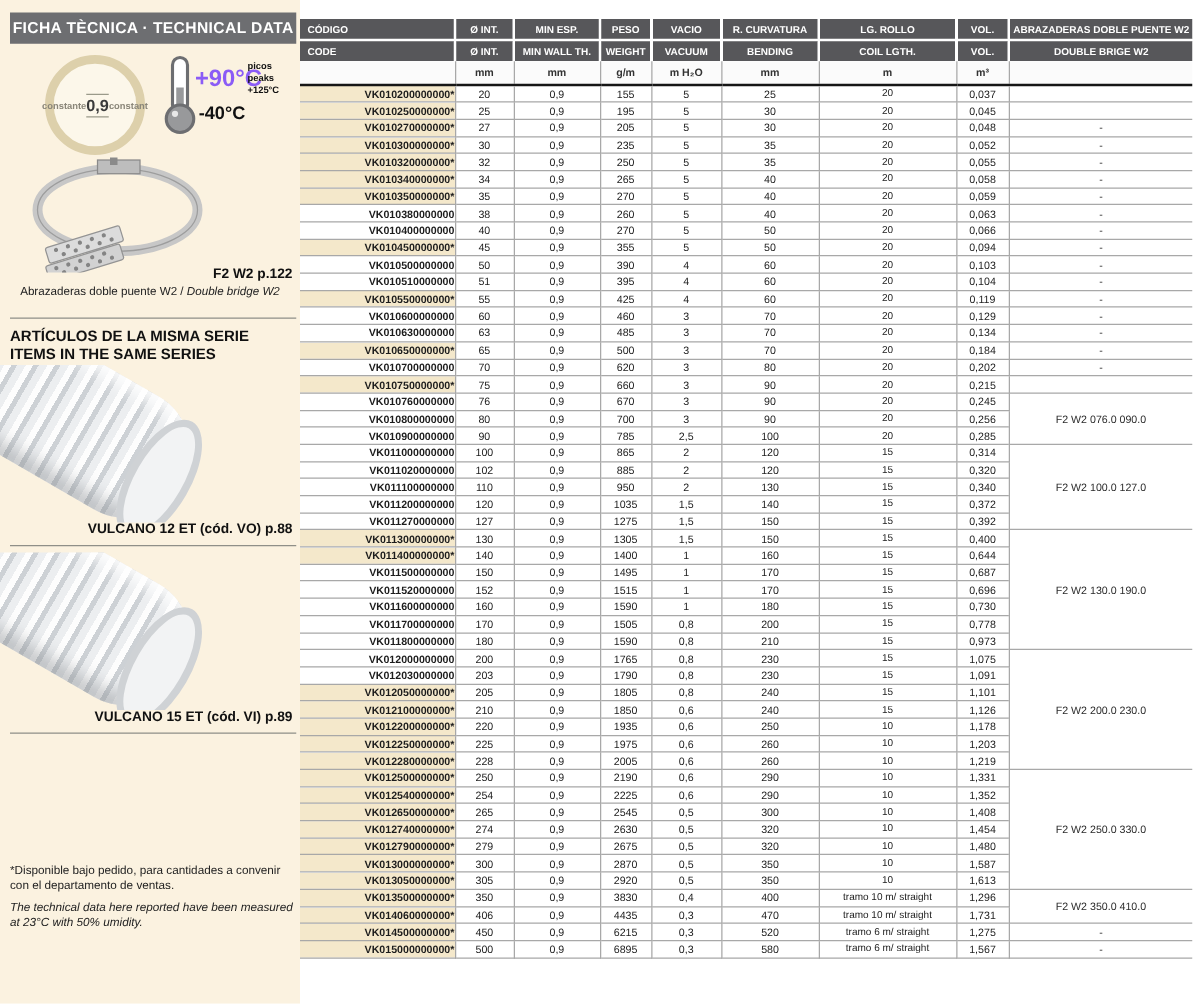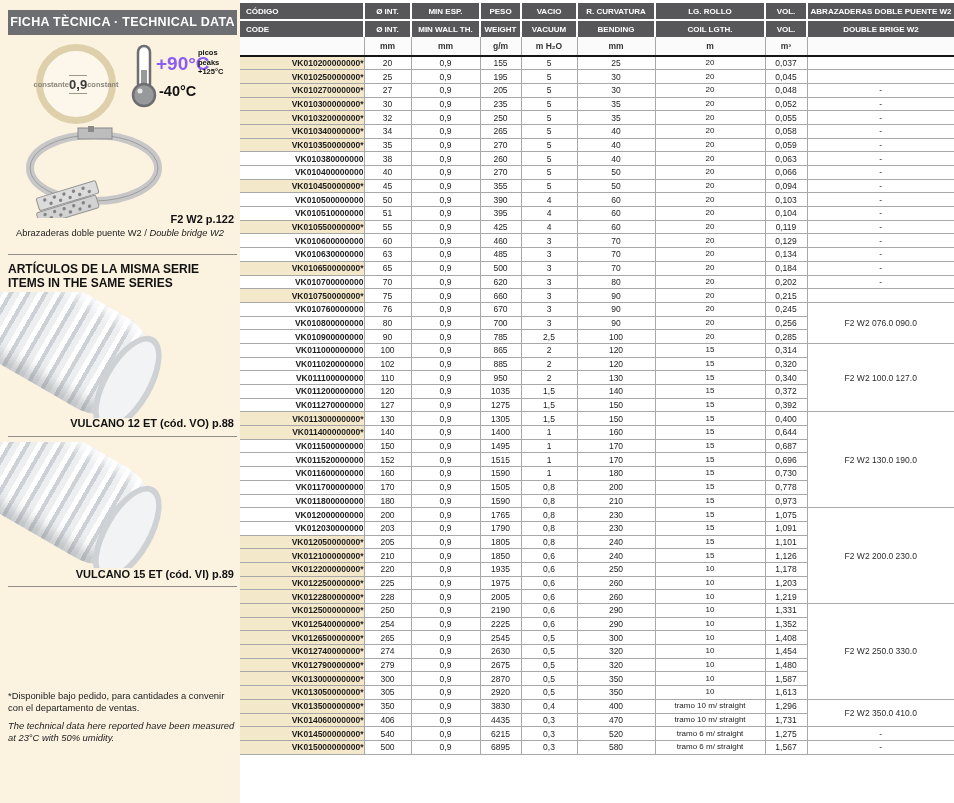--- a/index.html
+++ b/index.html
@@ -38,21 +38,21 @@
     box-shadow:inset 0 8px 12px rgba(255,255,255,.9), inset 0 -10px 14px rgba(130,135,140,.45); }
   .hose::after { content:""; position:absolute; right:-8px; top:4px; width:38px; height:90%;
     border-radius:50%; background:#f2f3f4; border:6px solid #cfd2d5; }
   .hose-cap { position:absolute; right:6px; font-size:11px; font-weight:bold; color:#111; }
   .footnotes { position:absolute; left:8px; top:690px; width:230px; font-size:9.4px;
     color:#222; line-height:11.5px; }
   .footnotes .blk { margin-bottom:7px; }
   .footnotes .it { font-style:italic; }
 
   
-  .tablewrap { width:714px; padding-top:3px; background:#fff; }
+  .tablewrap { width:714px; padding-top:15px; background:#fff; }
   table { border-collapse:collapse; width:714px; table-layout:fixed; }
   th { font-weight:bold; }
   .h1 th, .h2 th { background:#57575a; color:#fff; font-size:8px; height:17px;
     border-left:2px solid #fff; padding:0 1px; text-align:center; overflow:hidden; white-space:nowrap; }
   .h1 th:first-child, .h2 th:first-child { border-left:none; text-align:left; padding-left:6px; }
   .h2 th { border-top:2px solid #fff; }
   .hu th { background:#fbfbfb; color:#333; font-size:8.5px; height:19px; text-align:center;
     border-left:1px solid #a8a8a8; border-bottom:2.5px solid #161616; }
   .hu th:first-child { border-left:none; }
   tbody td { font-size:8.5px; color:#1c1c1c; text-align:center; height:13.7px; line-height:12px;
@@ -708,21 +708,21 @@
             <td>406</td>
             <td>0,9</td>
             <td class="wt">4435</td>
             <td>0,3</td>
             <td>470</td>
             <td class="coil">tramo 10 m/ straight</td>
             <td>1,731</td>
           </tr>
           <tr>
             <td class="code star">VK014500000000*</td>
-            <td>540</td>
+            <td>450</td>
             <td>0,9</td>
             <td class="wt">6215</td>
             <td>0,3</td>
             <td>520</td>
             <td class="coil">tramo 6 m/ straight</td>
             <td>1,275</td>
             <td class="clampcell" rowspan="1">-</td>
           </tr>
           <tr>
             <td class="code star">VK015000000000*</td>

